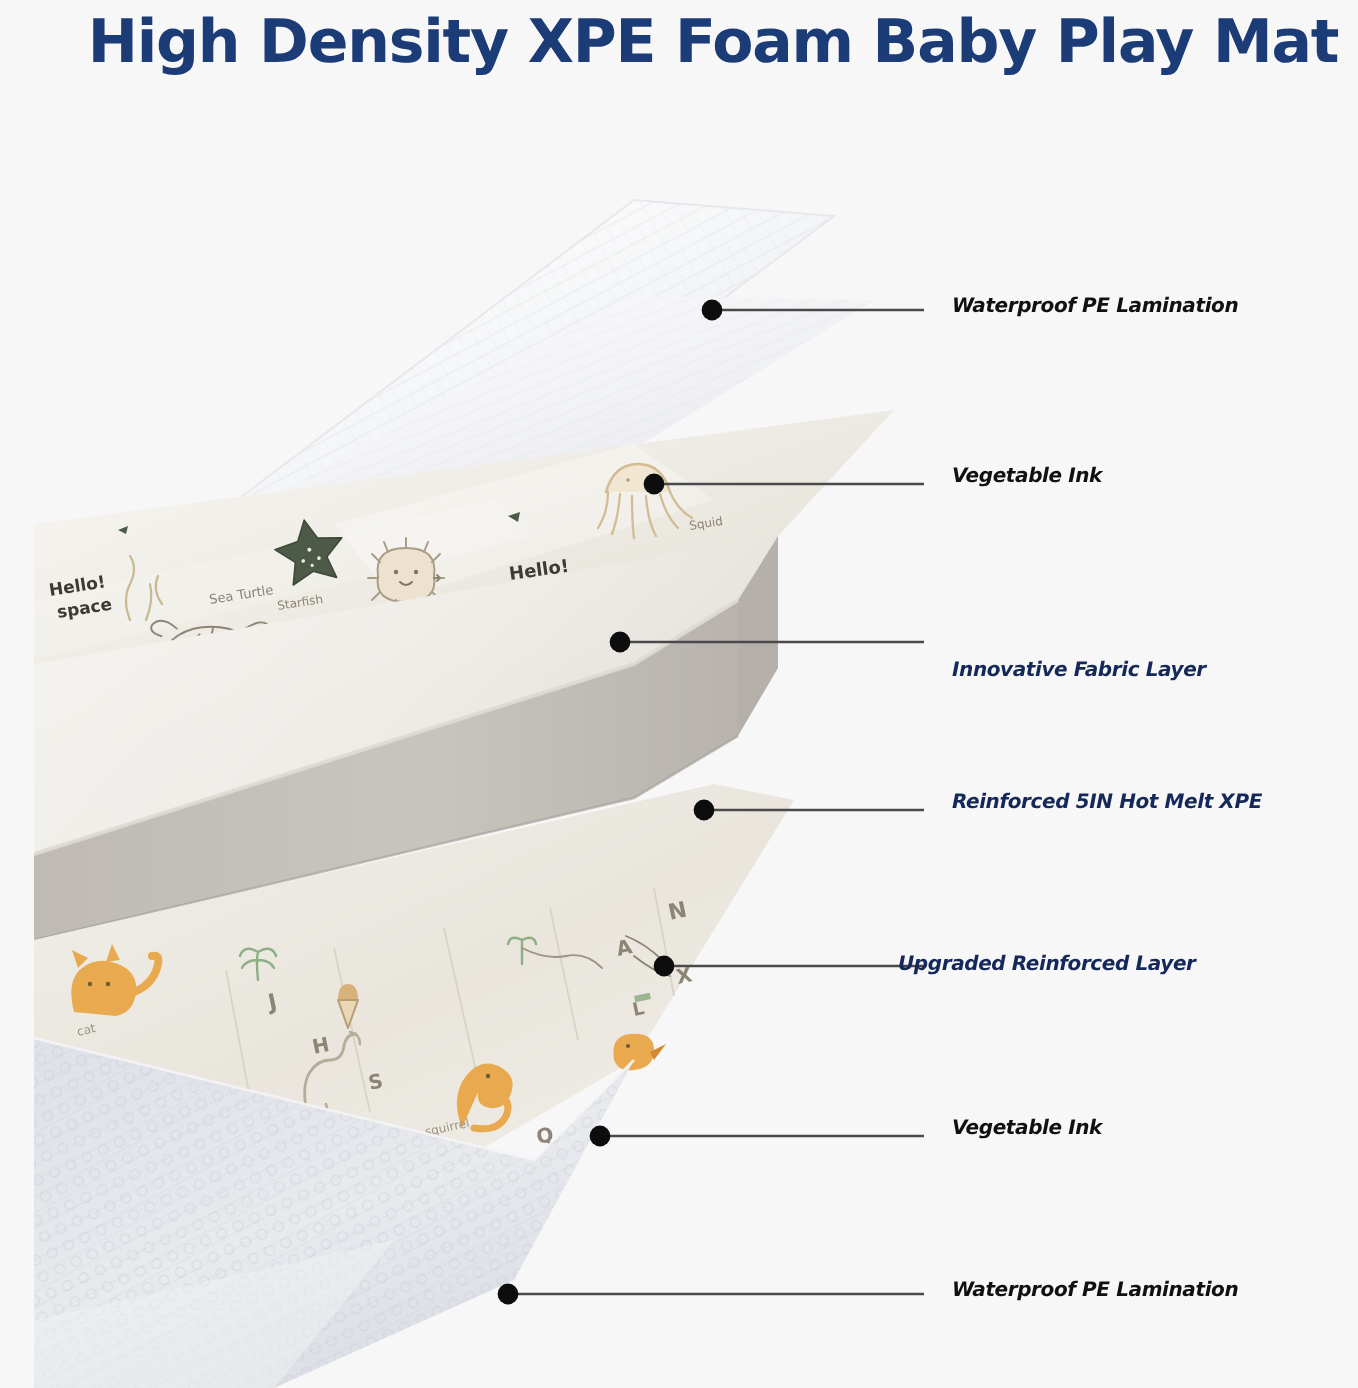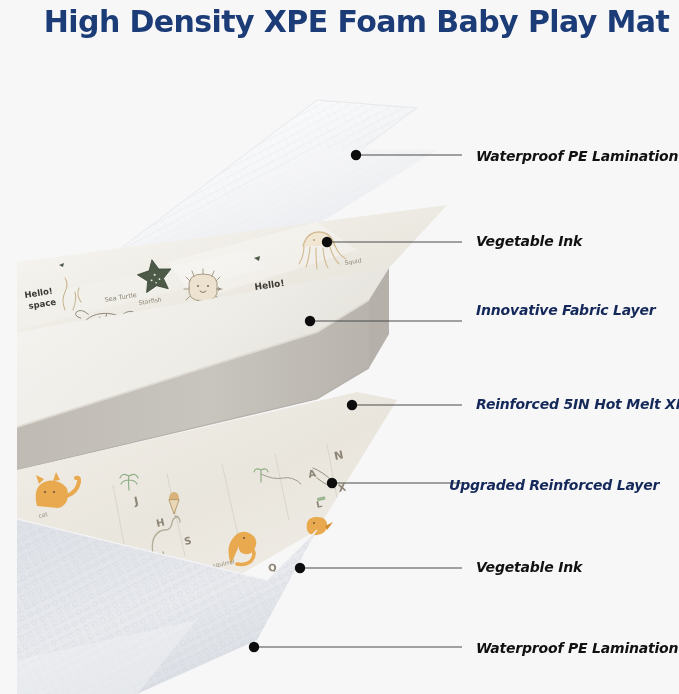--- a/index.html
+++ b/index.html
@@ -27,21 +27,21 @@
 
   
   #art{position:absolute;left:0;top:0;width:679px;height:694px;}
 
   
   .label{
     position:absolute;
     font-family:"DejaVu Sans", sans-serif;
     font-weight:bold;
     font-style:italic;
-    font-size:14px;
+    font-size:10px;
     letter-spacing:-0.2px;
     white-space:nowrap;
   }
   .label.dark{color:#111111;}
   .label.navy{color:#14285a;}
 </style>
 </head>
 <body>
 
 <div id="stage">
@@ -327,20 +327,20 @@
         <line x1="283" y1="568" x2="445" y2="568" stroke="#4a4a4a" stroke-width="1.2"></line>
         <circle cx="283" cy="568" r="5.2" fill="#0d0d0d"></circle>
         <line x1="237" y1="647" x2="445" y2="647" stroke="#4a4a4a" stroke-width="1.2"></line>
         <circle cx="237" cy="647" r="5.2" fill="#0d0d0d"></circle>
       </g>
   </svg>
 
   <div id="labels">
       <div class="label dark" style="left: 459px; top: 148px;">Waterproof PE Lamination</div>
       <div class="label dark" style="left: 459px; top: 233px;">Vegetable Ink</div>
-      <div class="label navy" style="left: 459px; top: 302px;">Innovative Fabric Layer</div>
+      <div class="label navy" style="left: 459px; top: 330px;">Innovative Fabric Layer</div>
       <div class="label navy" style="left: 459px; top: 396px;">Reinforced 5IN Hot Melt XPE</div>
       <div class="label navy" style="left: 432px; top: 477px;">Upgraded Reinforced Layer</div>
       <div class="label dark" style="left: 459px; top: 559px;">Vegetable Ink</div>
       <div class="label dark" style="left: 459px; top: 640px;">Waterproof PE Lamination</div>
     </div>
 
 </div>
 
 </body></html>

